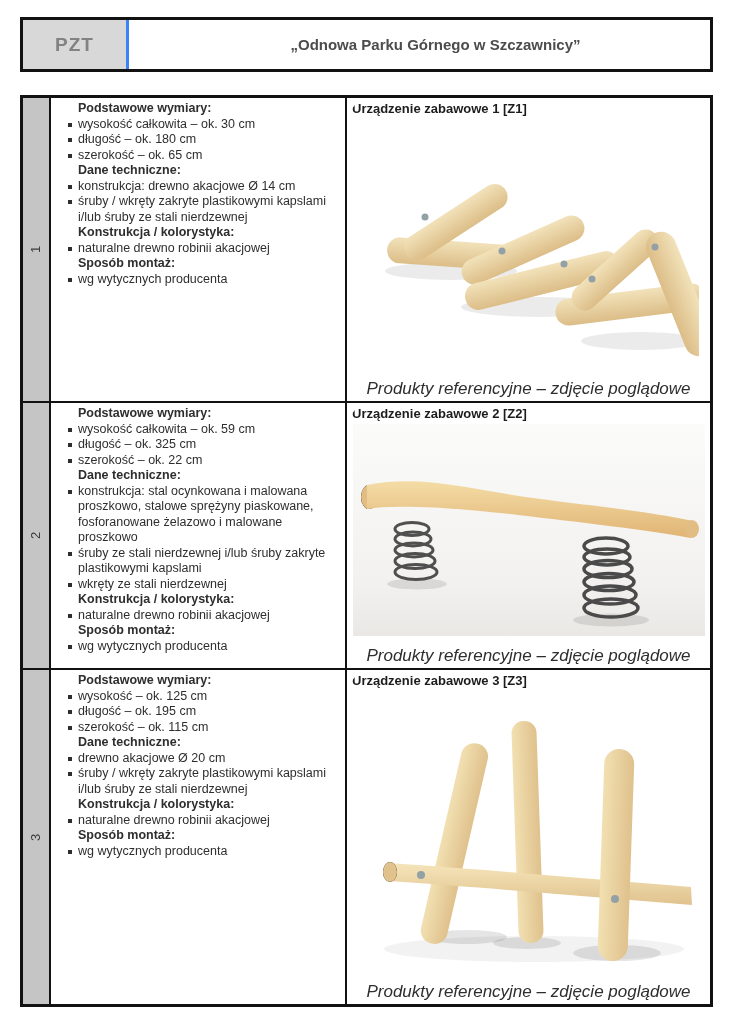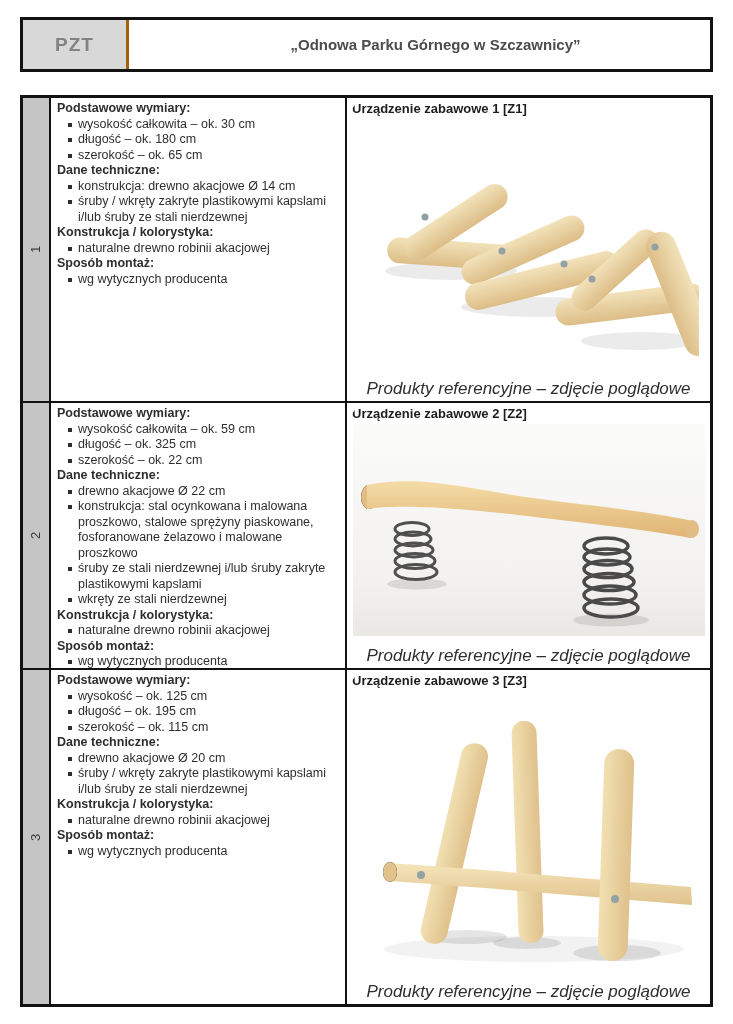--- a/index.html
+++ b/index.html
@@ -2,42 +2,42 @@
 <html><head>
 <meta charset="utf-8">
 <style>
   html,body{margin:0;padding:0;background:#ffffff;}
   body{width:733px;height:1024px;font-family:"Liberation Sans",sans-serif;position:relative;}
   .page{position:absolute;left:0;top:0;width:733px;height:1024px;background:#fff;}
 
   
   .header-box{position:absolute;left:20px;top:17px;width:687px;height:49px;
     border:3px solid #121212;display:flex;background:#fff;}
-  .pzt-cell{width:103px;background:#d8d8d8;border-right:3px solid #a16207;
+  .pzt-cell{width:103px;background:#d8d8d8;border-right:3px solid #3b82f6;
     display:flex;align-items:center;justify-content:center;
     font-weight:bold;font-size:19px;letter-spacing:1px;color:#828282;}
   .title-cell{flex:1;display:flex;align-items:center;justify-content:center;
     font-weight:bold;font-size:15px;color:#4c4c4c;padding-left:32px;}
 
   
   .main-table{position:absolute;left:20px;top:95px;width:687px;
     border:3px solid #121212;background:#fff;}
   .trow{display:flex;border-bottom:2px solid #121212;}
   .trow:last-child{border-bottom:none;}
   .trow.r1{height:303px;}
   .trow.r2{height:265px;}
   .trow.r3{height:334px;}
 
   .num-cell{width:26px;background:#c5c5c5;border-right:2px solid #121212;
     display:flex;align-items:center;justify-content:center;}
   .num{transform:rotate(-90deg);font-size:13px;color:#3c3c3c;}
 
   .text-cell{width:296px;border-right:2px solid #121212;box-sizing:border-box;
     padding:3px 6px 0 6px;font-size:12.5px;line-height:15.5px;color:#2e2e2e;overflow:hidden;}
-  .spec-heading{font-weight:bold;}
+  .spec-heading{font-weight:bold;margin-left:21px;}
   .spec-item{position:relative;padding-left:21px;}
   .spec-item .bullet{position:absolute;left:11px;top:6px;width:4px;height:4px;background:#2e2e2e;}
 
   .image-cell{flex:1;position:relative;overflow:hidden;border-radius:26px;}
   .img-title{font-weight:bold;font-size:13px;color:#1c1c1c;padding:3px 0 0 5px;line-height:16px;}
   .photo{display:block;margin:2px auto 0 auto;}
   .caption{position:absolute;left:0;right:0;bottom:2px;text-align:center;
     font-style:italic;font-size:17px;color:#2e2e2e;}
 </style>
 </head>
@@ -111,21 +111,20 @@
     <div class="trow r2">
       <div class="num-cell">
         <span class="num">2</span>
       </div>
       <div class="text-cell">
           <div class="spec-heading">Podstawowe wymiary:</div>
           <div class="spec-item"><span class="bullet"></span><span>wysokość całkowita – ok. 59 cm</span></div>
           <div class="spec-item"><span class="bullet"></span><span>długość – ok. 325 cm</span></div>
           <div class="spec-item"><span class="bullet"></span><span>szerokość – ok. 22 cm</span></div>
           <div class="spec-heading">Dane techniczne:</div>
-          <div class="spec-item"><span class="bullet"></span><span>drewno akacjowe Ø 22 cm</span></div>
           <div class="spec-item"><span class="bullet"></span><span>konstrukcja: stal ocynkowana i malowana proszkowo, stalowe sprężyny piaskowane, fosforanowane żelazowo i malowane proszkowo</span></div>
           <div class="spec-item"><span class="bullet"></span><span>śruby ze stali nierdzewnej i/lub śruby zakryte plastikowymi kapslami</span></div>
           <div class="spec-item"><span class="bullet"></span><span>wkręty ze stali nierdzewnej</span></div>
           <div class="spec-heading">Konstrukcja / kolorystyka:</div>
           <div class="spec-item"><span class="bullet"></span><span>naturalne drewno robinii akacjowej</span></div>
           <div class="spec-heading">Sposób montaż:</div>
           <div class="spec-item"><span class="bullet"></span><span>wg wytycznych producenta</span></div>
         </div>
       <div class="image-cell">
         <div class="img-title">Urządzenie zabawowe 2 [Z2]</div>

